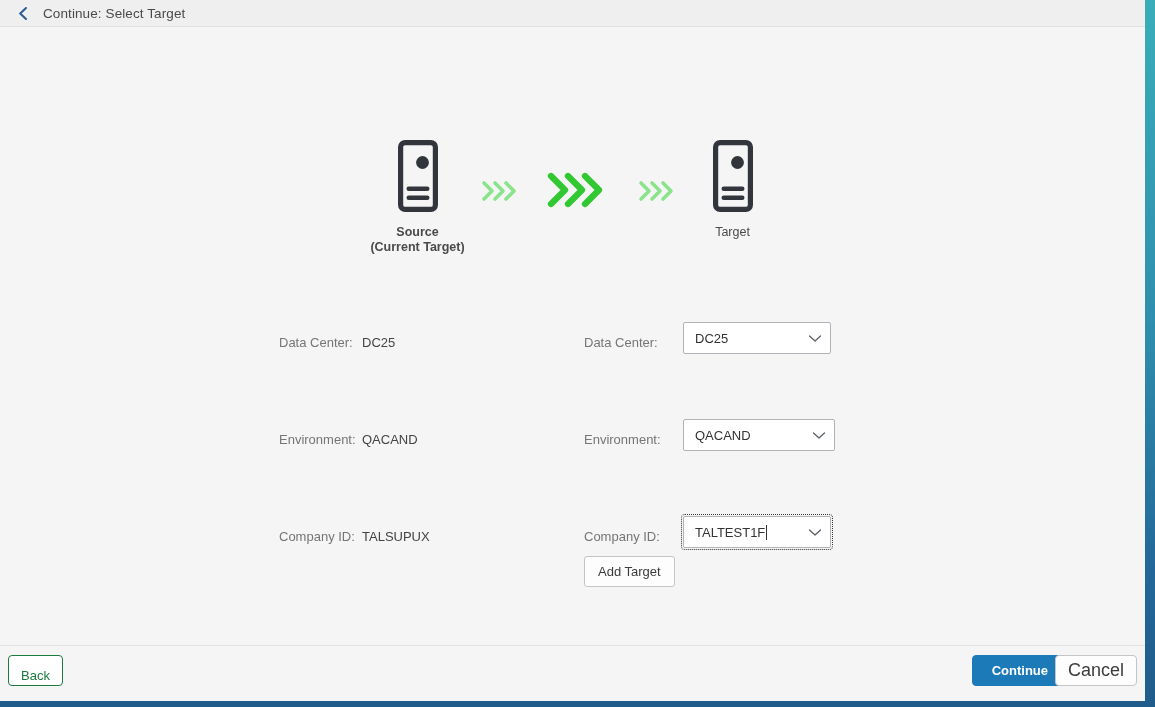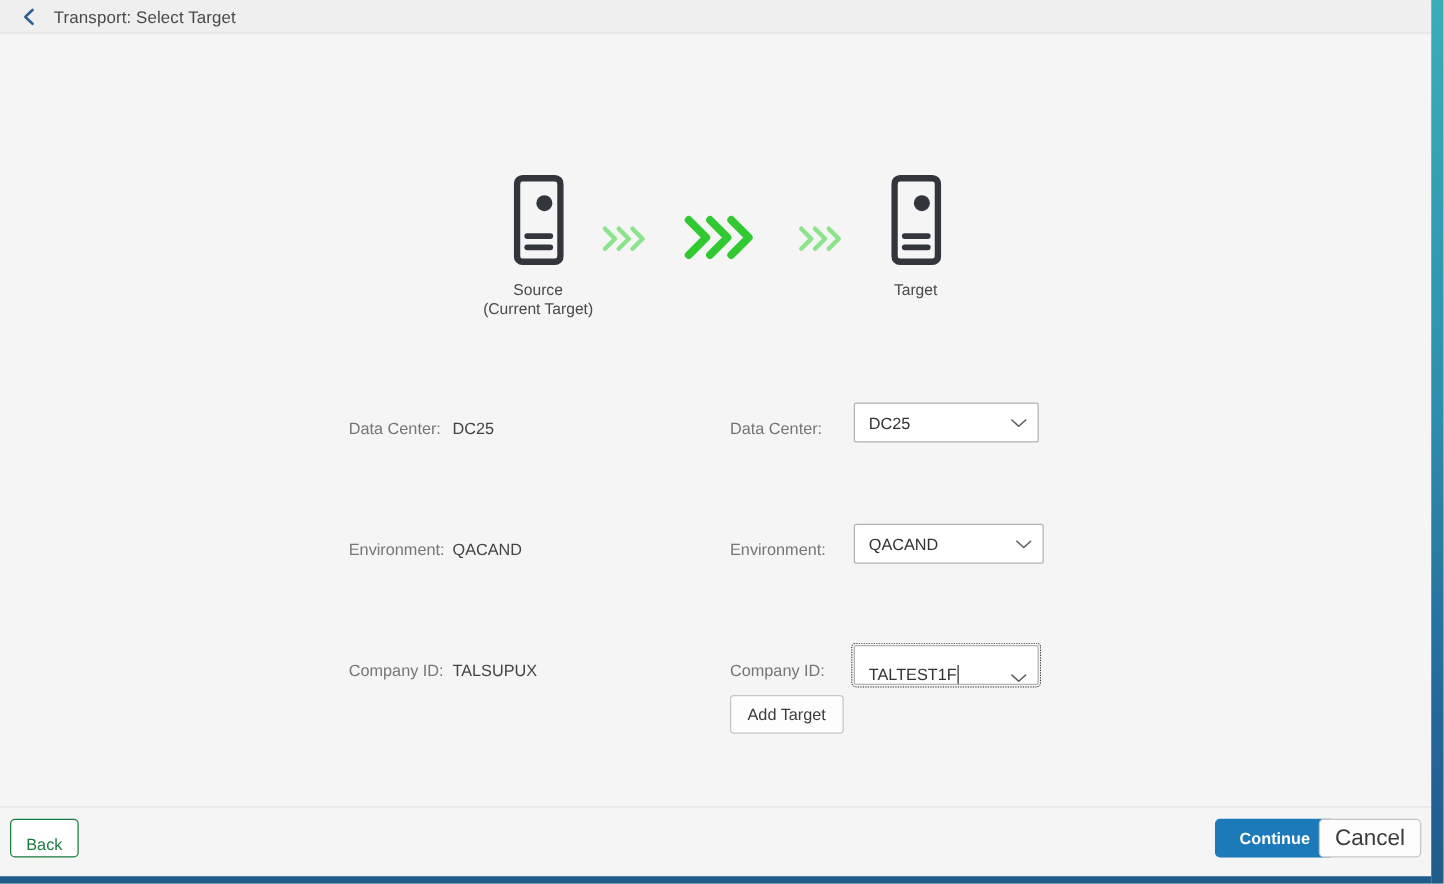--- a/index.html
+++ b/index.html
@@ -97,21 +97,21 @@
     position: absolute;
     left: 0;
     top: 113px;
     width: 1145px;
     height: 160px;
   }
   .tenant-block {
     position: absolute;
     text-align: center;
   }
-  #tenant-source { left: 332px; top: 0; width: 197px; }
+  #tenant-source { left: 319px; top: 0; width: 197px; font-weight: bold; }
   #tenant-target { left: 645px; top: 0; width: 175px; }
 
   .tenant-icon {
     margin: 0 auto;
     width: 40px;
     height: 72px;
     display: block;
   }
   .tenant-caption {
     margin-top: 13px;
@@ -184,21 +184,20 @@
     display: flex;
     align-items: center;
   }
   #dd-datacenter  { width: 148px; }
   #dd-environment { width: 152px; }
   #dd-companyid {
     width: 148px;
     border: 1px solid #b0b4b8;
     outline: 1px dotted #333333;
     outline-offset: 1px;
-    align-items: flex-end;
   }
   .caret {
     display: inline-block;
     width: 1px;
     height: 15px;
     background: #333333;
     margin-left: 1px;
     vertical-align: -3px;
   }
 
@@ -276,21 +275,21 @@
 <body>
 
 <div id="app">
 
   <div id="header">
     <div id="back-chevron">
       <svg width="13" height="15" viewBox="0 0 13 15">
         <polyline points="9,2 3.2,7.5 9,13" fill="none" stroke="#2a5f96" stroke-width="2.1" stroke-linecap="round" stroke-linejoin="round"></polyline>
       </svg>
     </div>
-    <div id="header-title">Transport: Select Target</div>
+    <div id="header-title">Continue: Select Target</div>
   </div>
 
   <div id="content">
 
 
     <div id="diagram">
 
       <div class="tenant-block" id="tenant-source">
         <svg class="tenant-icon" viewBox="0 0 40 72">
           <rect x="2.6" y="2.6" width="34.8" height="66.8" rx="4.5" ry="4.5" fill="none" stroke="#32363c" stroke-width="5.2"></rect>

